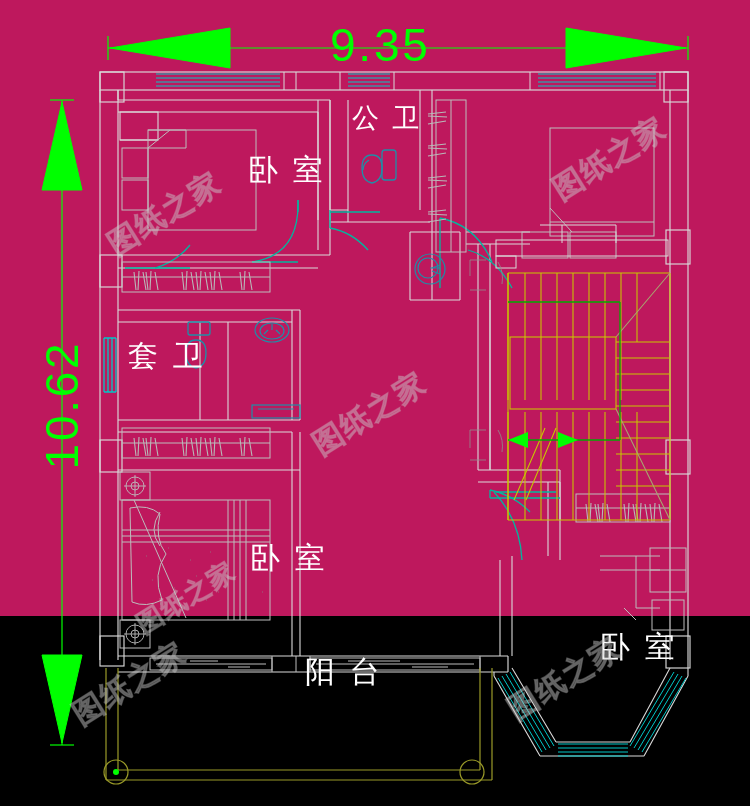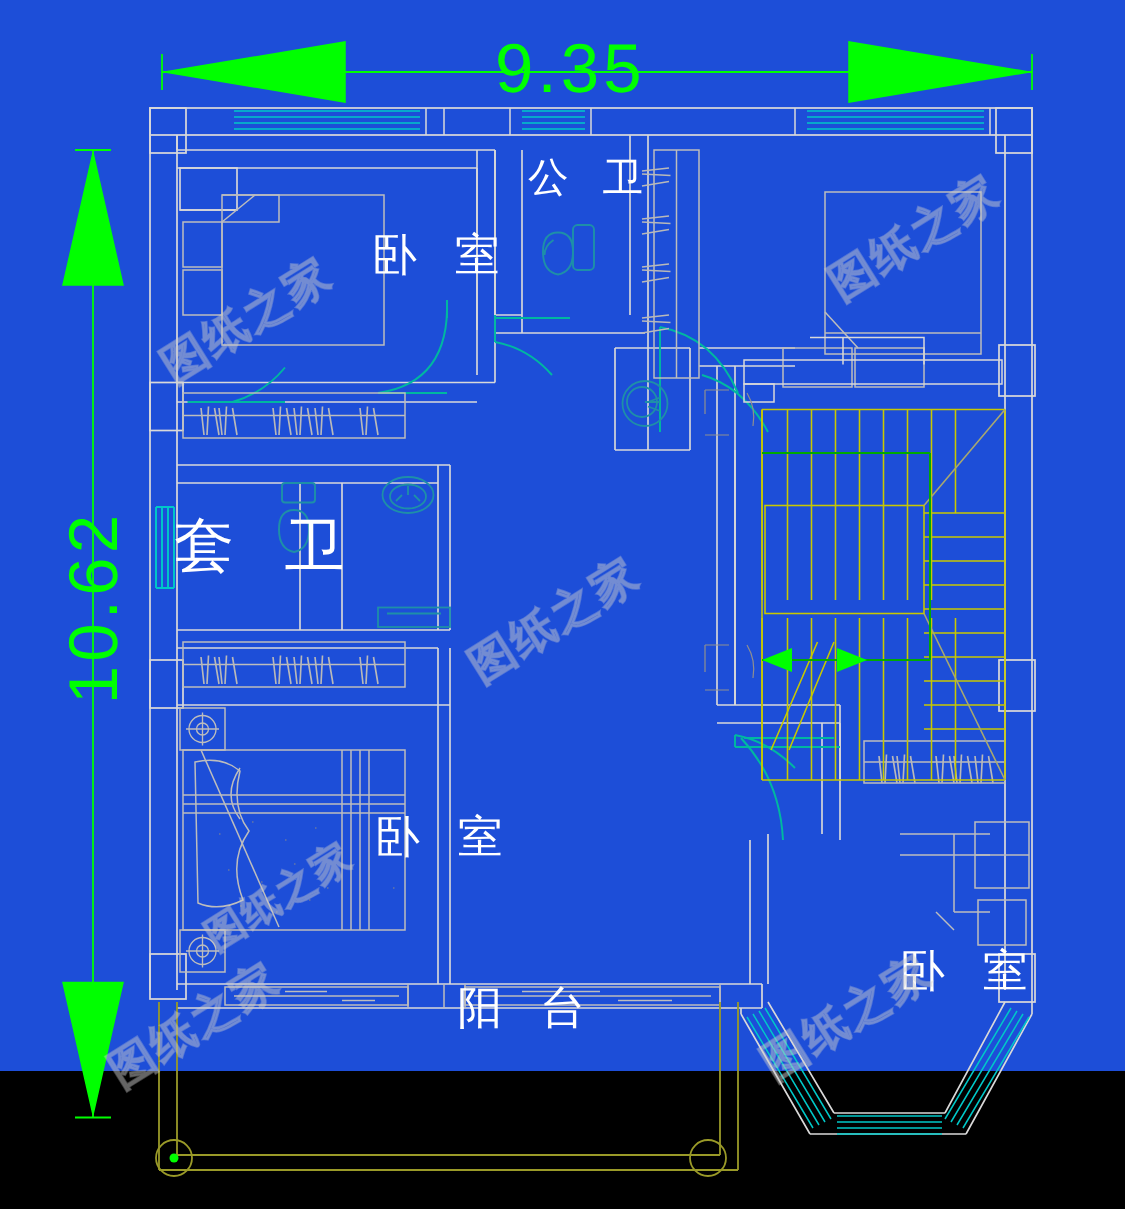--- a/index.html
+++ b/index.html
@@ -1,19 +1,19 @@
 <!DOCTYPE html>
 <html><head>
 <meta charset="utf-8">
 <style>
   html,body{margin:0;padding:0;background:#000;}
   body{width:750px;height:806px;overflow:hidden;font-family:"Liberation Sans",sans-serif;}
-  #stage{position:relative;width:750px;height:714px;background:#1d4ed8;}
+  #stage{position:relative;width:750px;height:616px;background:#be185d;}
   #stage svg{position:absolute;left:0;top:0;}
-  .lbl{position:absolute;color:#ffffff;font-family:Liberation Mono, monospace;
+  .lbl{position:absolute;color:#ffffff;font-family:Liberation Serif, serif;
        letter-spacing:.12em;white-space:nowrap;user-select:none;}
   .dimtxt{position:absolute;color:#00ff00;font-family:"Liberation Sans",sans-serif;
           white-space:nowrap;user-select:none;}
   .wm{position:absolute;color:rgba(190,190,190,.30);font-weight:bold;
       font-family:"Liberation Sans",sans-serif;white-space:nowrap;user-select:none;
       transform:rotate(-32deg);transform-origin:0 0;letter-spacing:.06em;
       -webkit-text-stroke:1px rgba(215,215,215,.28);}
 </style>
 </head>
 <body>
@@ -388,21 +388,21 @@
 
 <div class="dimtxt" style="left:330px;top:18px;font-size:46px;letter-spacing:.06em;">9.35</div>
 
 <div class="dimtxt" style="left:62px;top:405px;font-size:46px;letter-spacing:.06em;
             transform:translate(-50%,-50%) rotate(-90deg);transform-origin:center center;">10.62</div>
 
 <div class="lbl" style="left:248px;top:150px;font-size:30px;">卧 室</div>
 
 <div class="lbl" style="left:352px;top:100px;font-size:27px;">公 卫</div>
 
-<div class="lbl" style="left:116px;top:336px;font-size:40px;">套 卫</div>
+<div class="lbl" style="left:128px;top:336px;font-size:30px;">套 卫</div>
 
 <div class="lbl" style="left:250px;top:538px;font-size:30px;">卧 室</div>
 
 <div class="lbl" style="left:600px;top:627px;font-size:30px;">卧 室</div>
 
 <div class="lbl" style="left:305px;top:652px;font-size:30px;">阳 台</div>
 
 <div class="wm" style="left:100px;top:230px;font-size:30px;">图纸之家</div>
 <div class="wm" style="left:545px;top:175px;font-size:30px;">图纸之家</div>
 <div class="wm" style="left:305px;top:430px;font-size:30px;">图纸之家</div>

